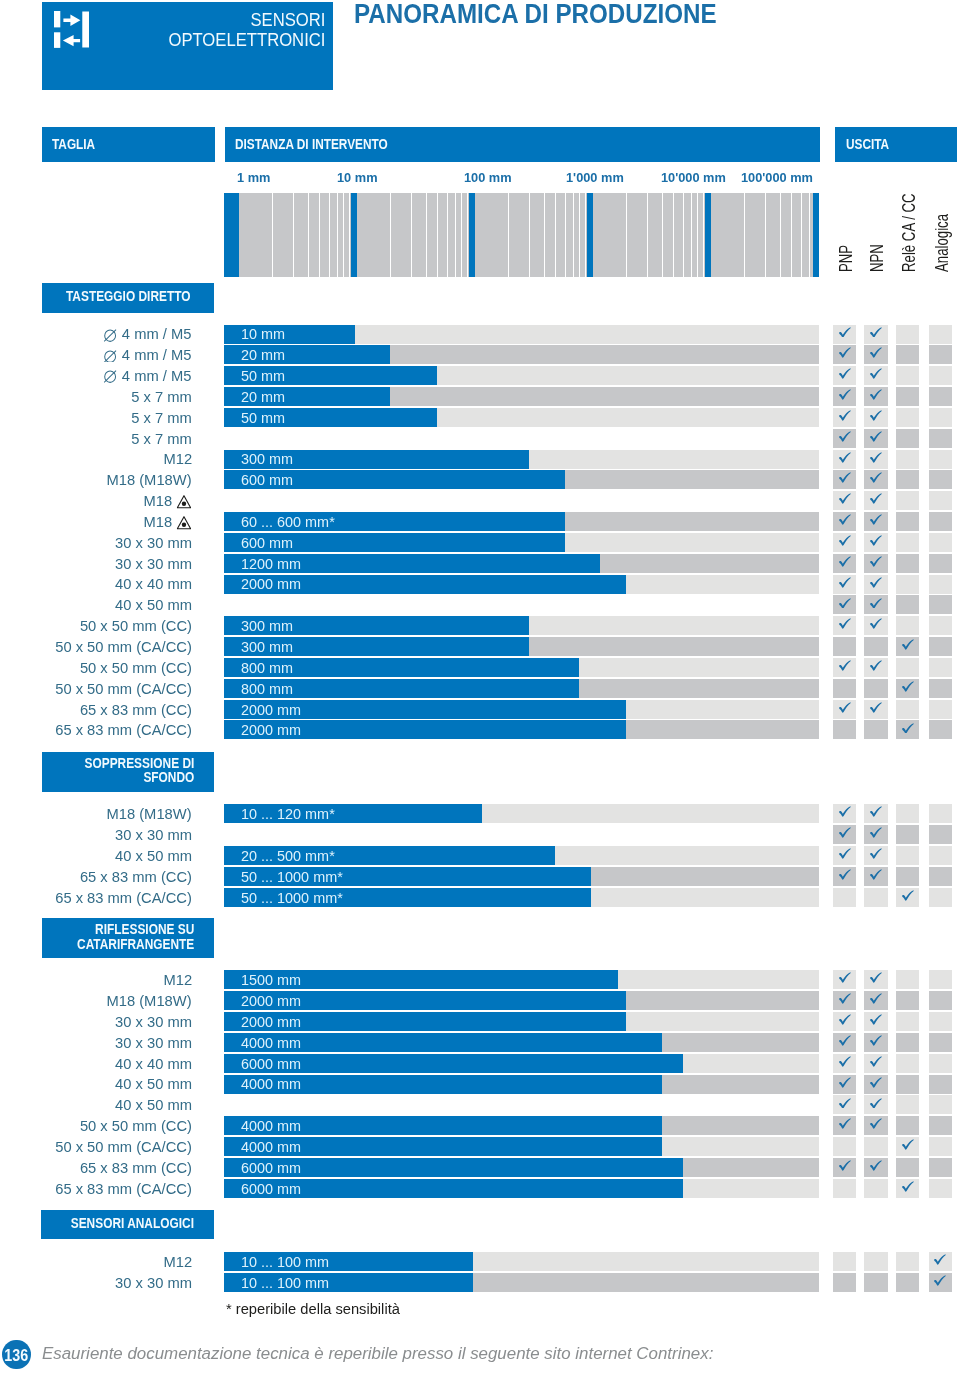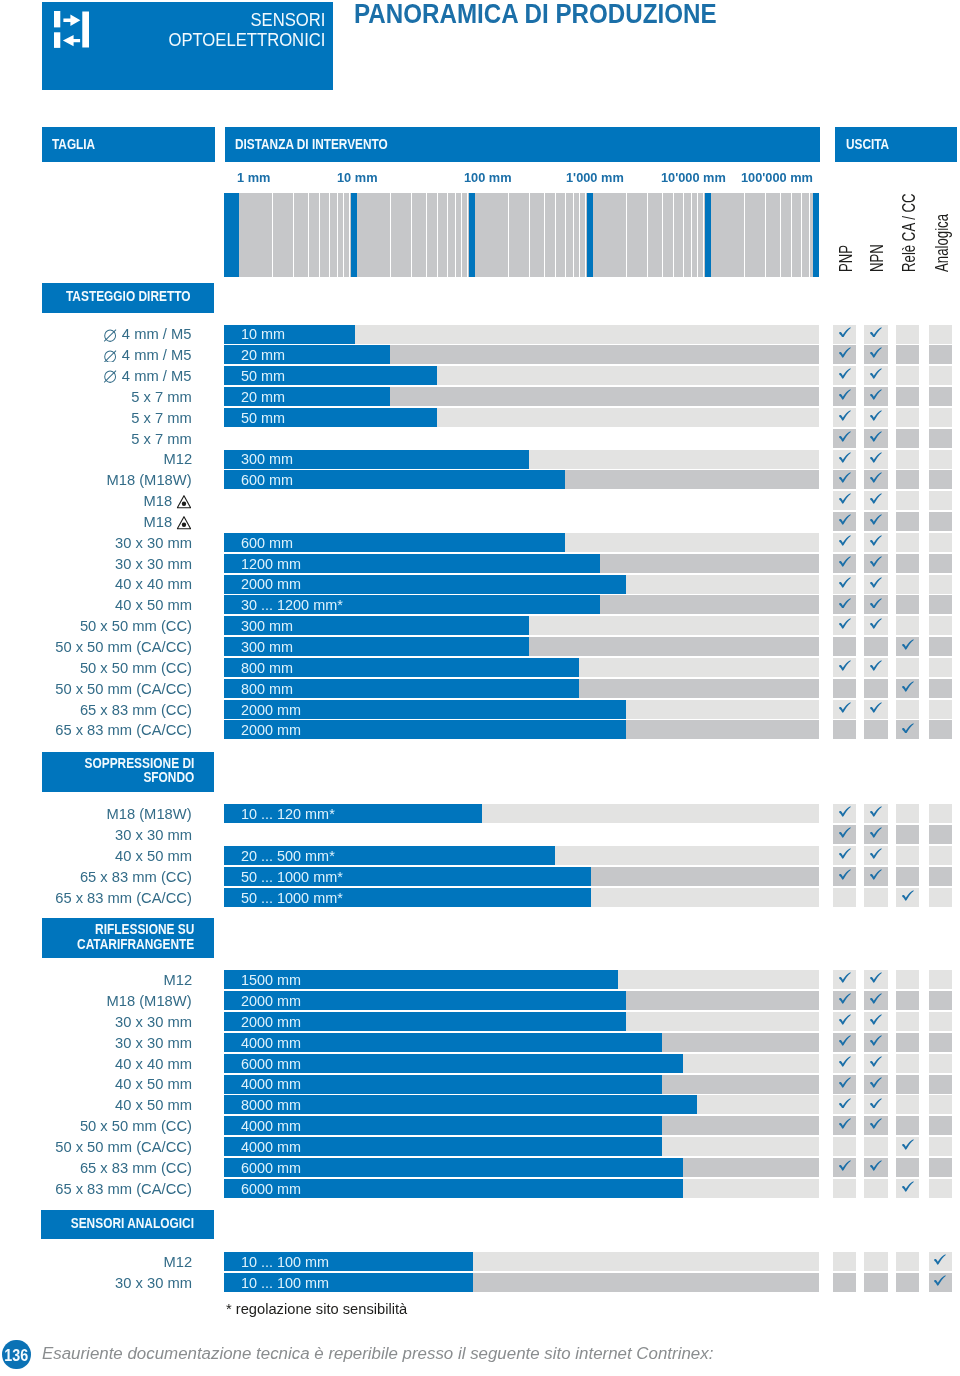--- a/index.html
+++ b/index.html
@@ -359,20 +359,24 @@
       </span>
     </span>
   <span class="cell" style="left:896.2px;background:#E3E3E2"></span>
   <span class="cell" style="left:928.7px;background:#E3E3E2"></span>
 </div>
 <div class="row" style="top:512.06px">
   <span class="size"><span>M18</span><span class="laser"><svg viewBox="0 0 15.2 13.4" width="15.2" height="13.4" aria-hidden="true">
           <path d="M7.6 0.75 L14.6 12.75 L0.6 12.75 Z" fill="none" stroke="#1D1D1B" stroke-width="1.2" stroke-linejoin="round"></path>
           <circle cx="7.6" cy="8.7" r="2.3" fill="#1D1D1B"></circle>
         </svg></span></span>
+  <span class="track" style="background:#C6C7C9">
+    <span class="bar" style="width: 340.6px;"></span>
+    <span class="rng">60 ... 600 mm*</span>
+  </span>
   <span class="cell" style="left:833.2px;background:#C6C7C9">
       <span class="chk">
         <svg viewBox="0 0 11.9 10.9" width="11.9" height="10.9" aria-hidden="true">
           <path d="M0.30 5.15 C1.25 4.6 2.30 5.15 2.95 6.25 L3.80 7.70 C5.80 4.55 8.45 1.85 11.40 0.30 L11.75 0.95 C9.10 3.10 6.35 6.65 4.50 10.25 L3.35 10.80 C2.70 9.25 1.70 7.55 0.25 6.70 Z" fill="#1B6FA8"></path>
         </svg>
       </span>
     </span>
   <span class="cell" style="left:864.4px;background:#C6C7C9">
       <span class="chk">
         <svg viewBox="0 0 11.9 10.9" width="11.9" height="10.9" aria-hidden="true">
@@ -447,24 +451,20 @@
         <svg viewBox="0 0 11.9 10.9" width="11.9" height="10.9" aria-hidden="true">
           <path d="M0.30 5.15 C1.25 4.6 2.30 5.15 2.95 6.25 L3.80 7.70 C5.80 4.55 8.45 1.85 11.40 0.30 L11.75 0.95 C9.10 3.10 6.35 6.65 4.50 10.25 L3.35 10.80 C2.70 9.25 1.70 7.55 0.25 6.70 Z" fill="#1B6FA8"></path>
         </svg>
       </span>
     </span>
   <span class="cell" style="left:896.2px;background:#E3E3E2"></span>
   <span class="cell" style="left:928.7px;background:#E3E3E2"></span>
 </div>
 <div class="row" style="top:595.42px">
   <span class="size">40 x 50 mm</span>
-  <span class="track" style="background:#C6C7C9">
-    <span class="bar" style="width: 376.1px;"></span>
-    <span class="rng">30 ... 1200 mm*</span>
-  </span>
   <span class="cell" style="left:833.2px;background:#C6C7C9">
       <span class="chk">
         <svg viewBox="0 0 11.9 10.9" width="11.9" height="10.9" aria-hidden="true">
           <path d="M0.30 5.15 C1.25 4.6 2.30 5.15 2.95 6.25 L3.80 7.70 C5.80 4.55 8.45 1.85 11.40 0.30 L11.75 0.95 C9.10 3.10 6.35 6.65 4.50 10.25 L3.35 10.80 C2.70 9.25 1.70 7.55 0.25 6.70 Z" fill="#1B6FA8"></path>
         </svg>
       </span>
     </span>
   <span class="cell" style="left:864.4px;background:#C6C7C9">
       <span class="chk">
         <svg viewBox="0 0 11.9 10.9" width="11.9" height="10.9" aria-hidden="true">
@@ -839,24 +839,20 @@
         <svg viewBox="0 0 11.9 10.9" width="11.9" height="10.9" aria-hidden="true">
           <path d="M0.30 5.15 C1.25 4.6 2.30 5.15 2.95 6.25 L3.80 7.70 C5.80 4.55 8.45 1.85 11.40 0.30 L11.75 0.95 C9.10 3.10 6.35 6.65 4.50 10.25 L3.35 10.80 C2.70 9.25 1.70 7.55 0.25 6.70 Z" fill="#1B6FA8"></path>
         </svg>
       </span>
     </span>
   <span class="cell" style="left:896.2px;background:#C6C7C9"></span>
   <span class="cell" style="left:928.7px;background:#C6C7C9"></span>
 </div>
 <div class="row" style="top:1095.44px">
   <span class="size">40 x 50 mm</span>
-  <span class="track" style="background:#E3E3E2">
-    <span class="bar" style="width: 473.4px;"></span>
-    <span class="rng">8000 mm</span>
-  </span>
   <span class="cell" style="left:833.2px;background:#E3E3E2">
       <span class="chk">
         <svg viewBox="0 0 11.9 10.9" width="11.9" height="10.9" aria-hidden="true">
           <path d="M0.30 5.15 C1.25 4.6 2.30 5.15 2.95 6.25 L3.80 7.70 C5.80 4.55 8.45 1.85 11.40 0.30 L11.75 0.95 C9.10 3.10 6.35 6.65 4.50 10.25 L3.35 10.80 C2.70 9.25 1.70 7.55 0.25 6.70 Z" fill="#1B6FA8"></path>
         </svg>
       </span>
     </span>
   <span class="cell" style="left:864.4px;background:#E3E3E2">
       <span class="chk">
         <svg viewBox="0 0 11.9 10.9" width="11.9" height="10.9" aria-hidden="true">
@@ -977,17 +973,17 @@
   <span class="cell" style="left:864.4px;background:#C6C7C9"></span>
   <span class="cell" style="left:896.2px;background:#C6C7C9"></span>
   <span class="cell" style="left:928.7px;background:#C6C7C9">
       <span class="chk">
         <svg viewBox="0 0 11.9 10.9" width="11.9" height="10.9" aria-hidden="true">
           <path d="M0.30 5.15 C1.25 4.6 2.30 5.15 2.95 6.25 L3.80 7.70 C5.80 4.55 8.45 1.85 11.40 0.30 L11.75 0.95 C9.10 3.10 6.35 6.65 4.50 10.25 L3.35 10.80 C2.70 9.25 1.70 7.55 0.25 6.70 Z" fill="#1B6FA8"></path>
         </svg>
       </span>
     </span>
 </div>
-<div class="abs" id="footnote">*  regolazione sito sensibilità</div>
+<div class="abs" id="footnote">*  reperibile della sensibilità</div>
 <div class="abs" id="pagecircle">
     <span>136</span>
   </div>
 <div class="abs" id="footer-text">Esauriente documentazione tecnica è reperibile presso il seguente sito internet Contrinex:</div>
 
 </body></html>

